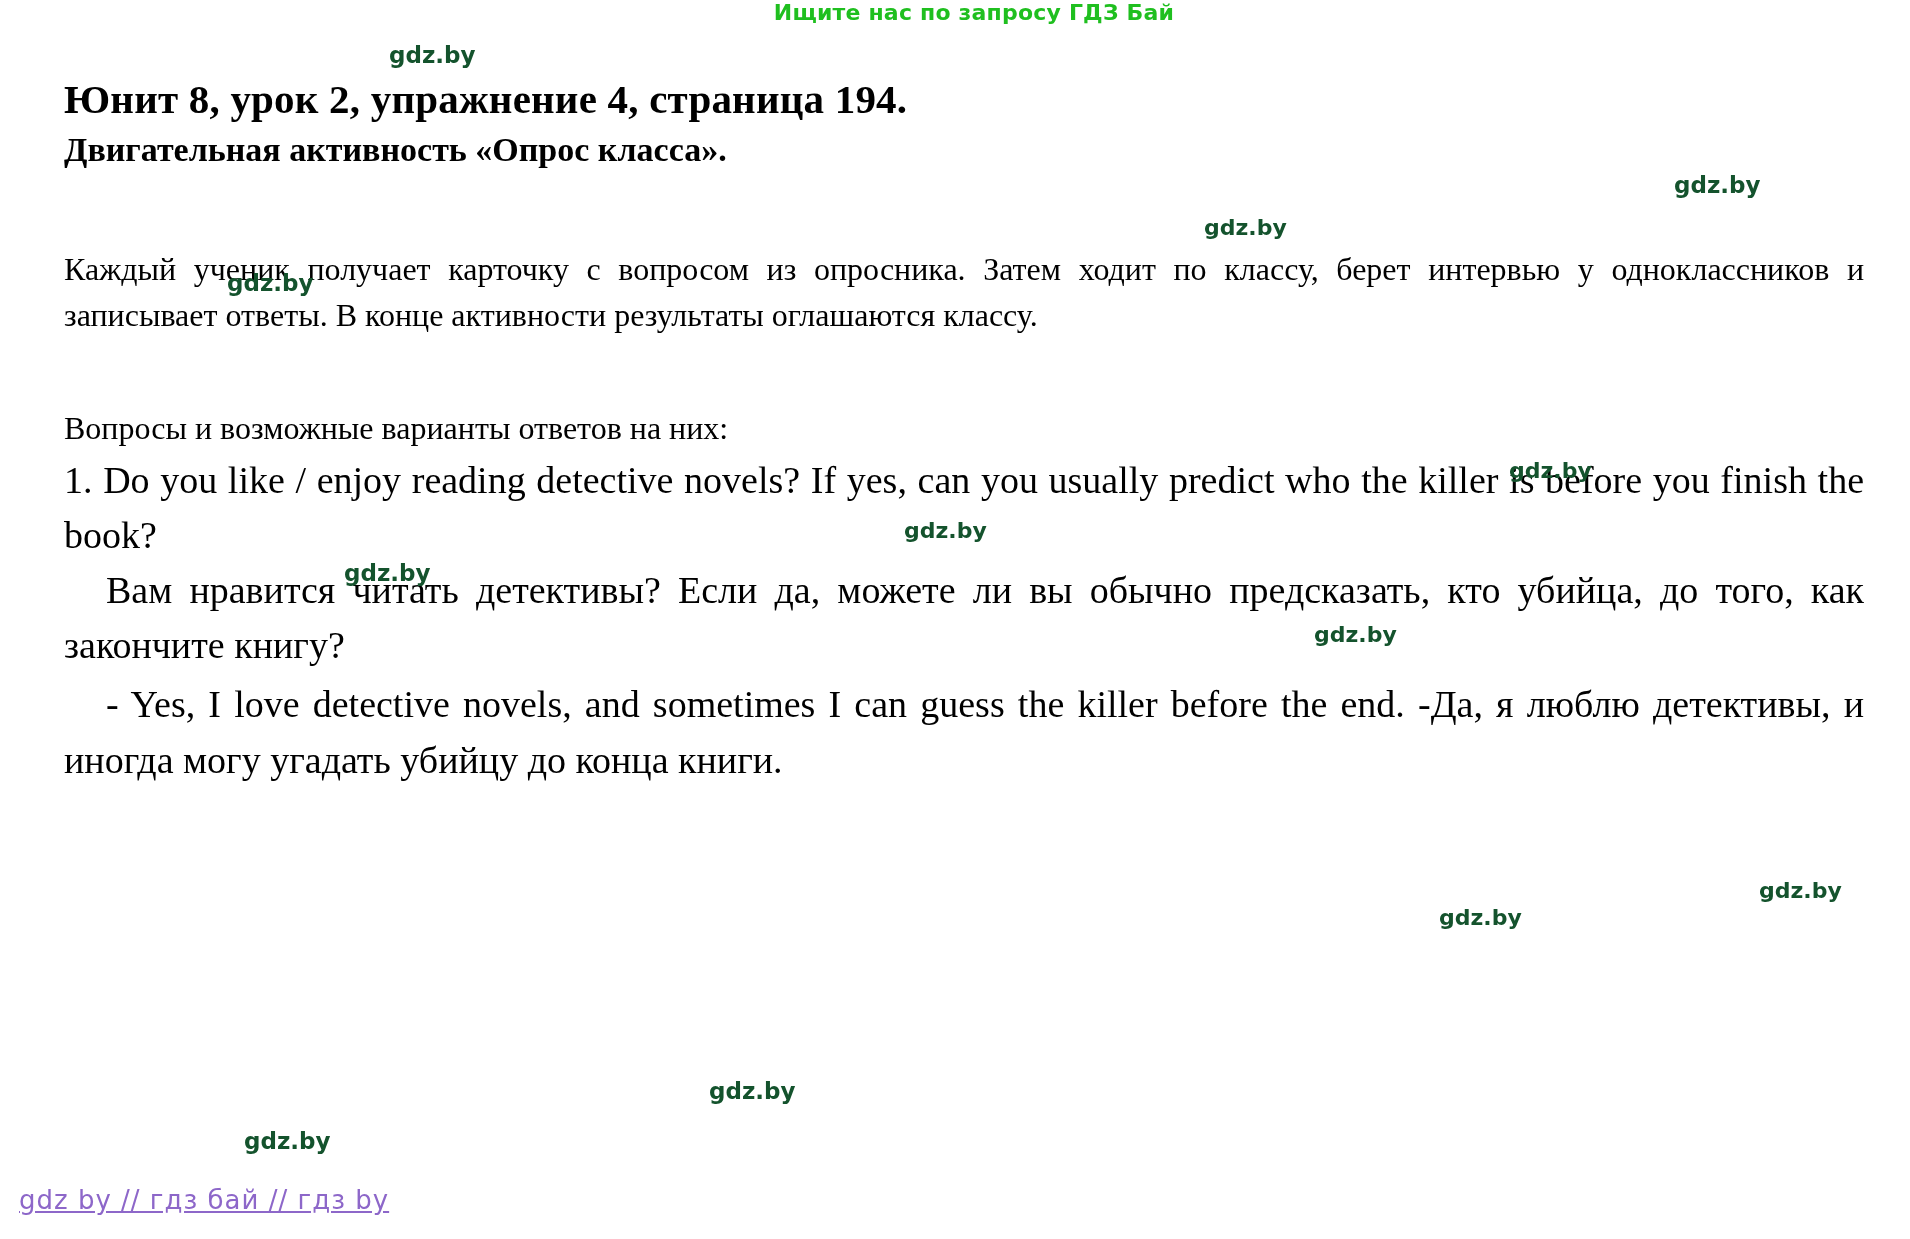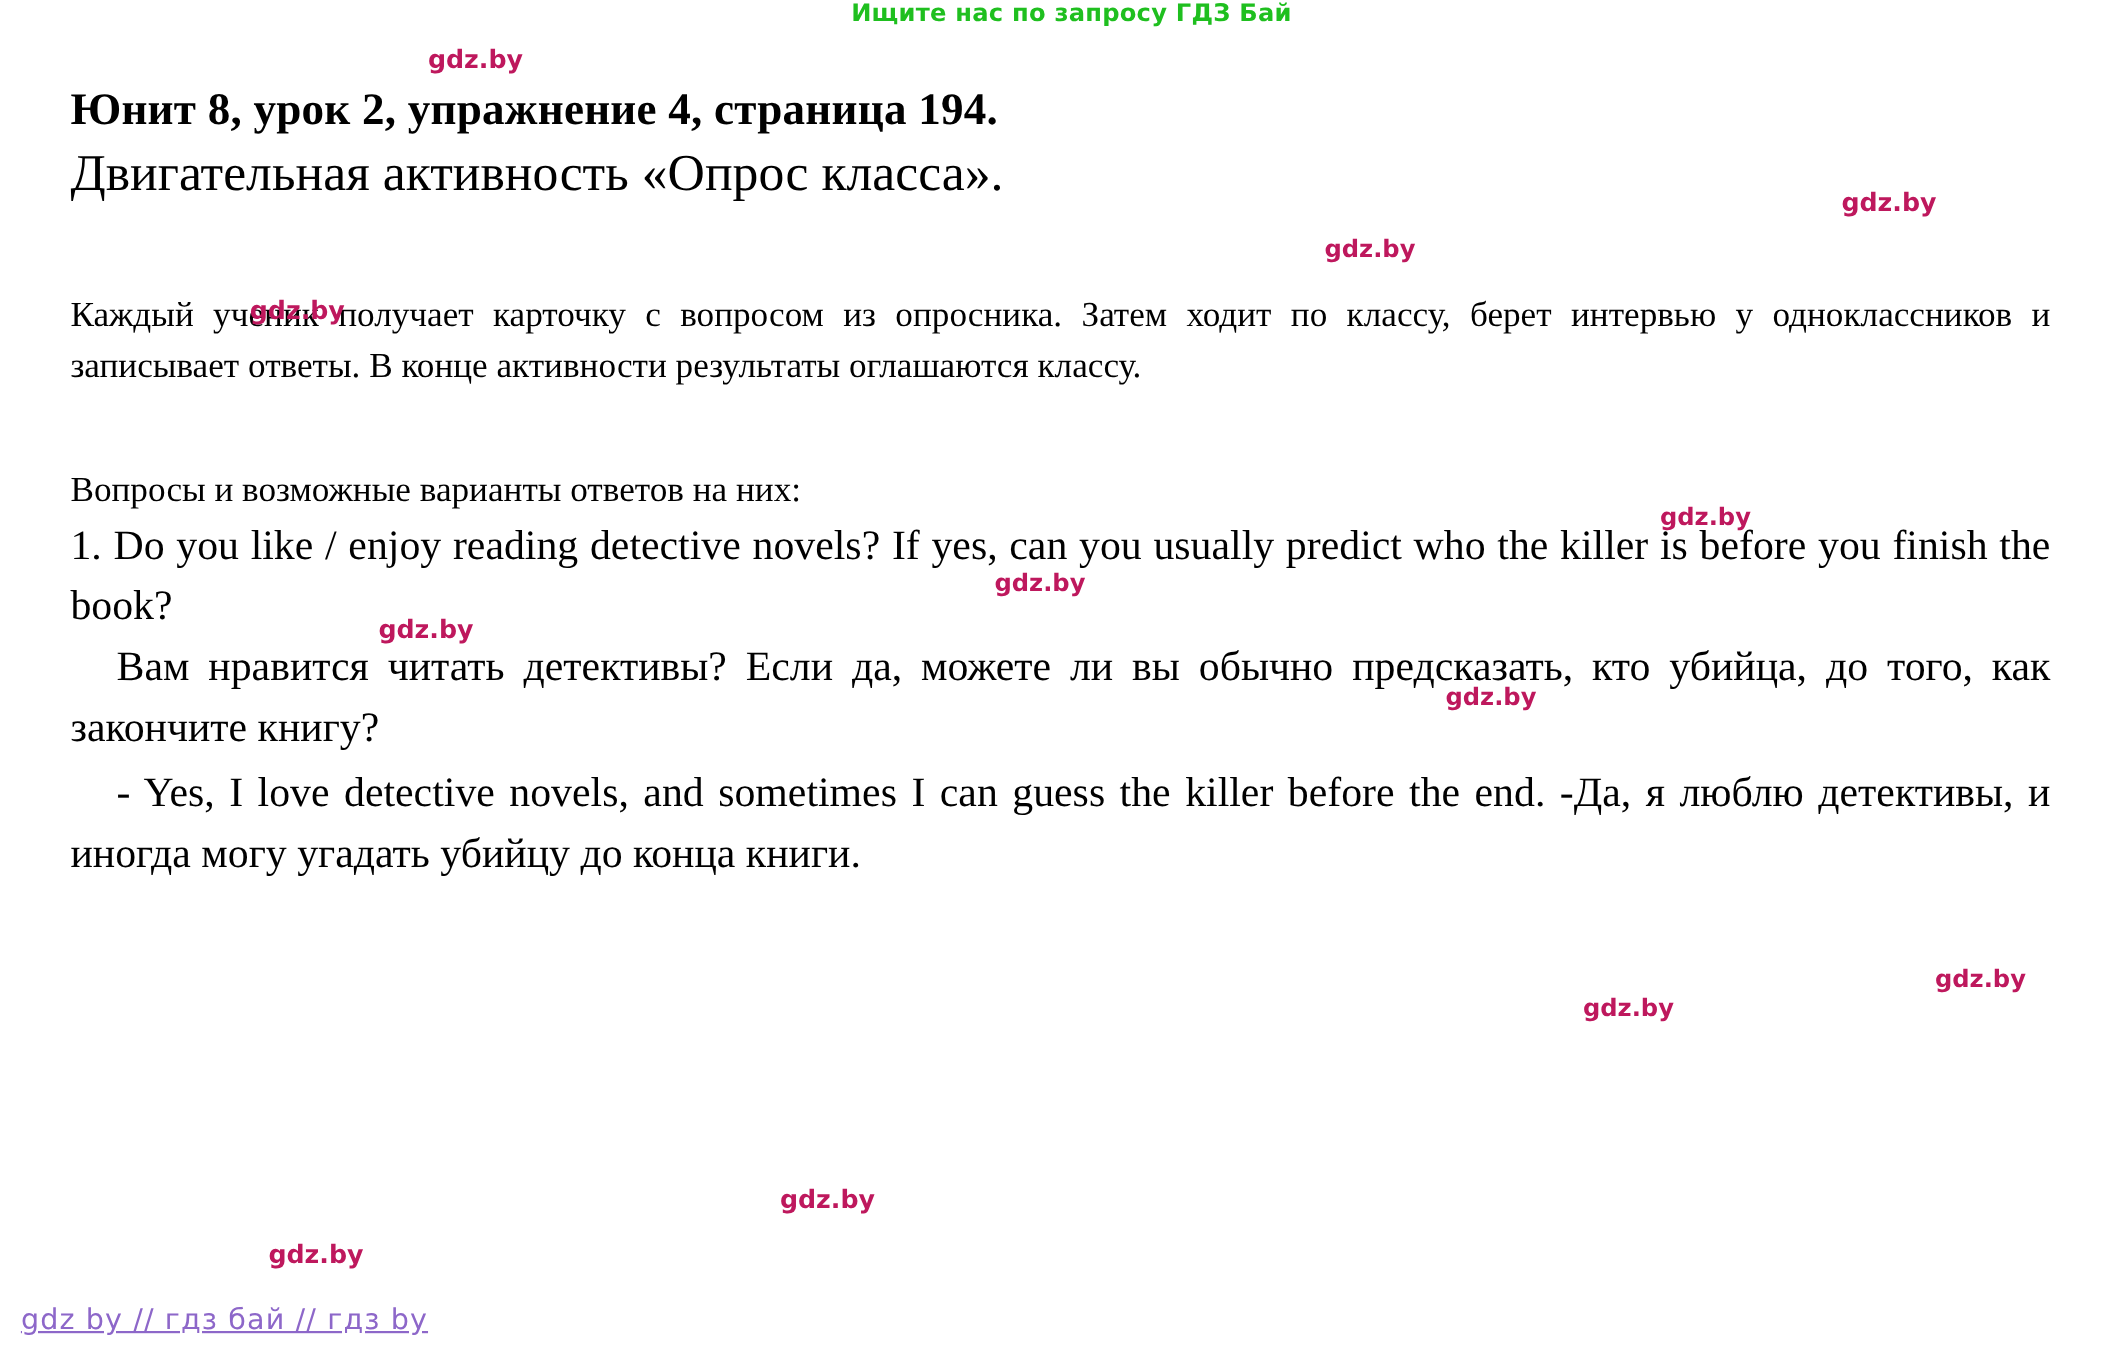--- a/index.html
+++ b/index.html
@@ -40,23 +40,24 @@
     width: 1800px;
   }
   h1.title {
     font-size: 41px;
     font-weight: bold;
     margin: 0 0 6px 0;
     line-height: 1.18;
     letter-spacing: 0.2px;
   }
   .subtitle {
-    font-size: 47px;
+    font-size: 34px;
     margin: 0;
     line-height: 1.25;
+    font-weight: bold;
   }
   .para {
     font-size: 32px;
     line-height: 1.45;
     text-align: justify;
     margin: 0;
   }
   .gap-lg { height: 74px; }
   .gap-md { height: 66px; }
   .para-indent { text-indent: 42px; }
@@ -65,21 +66,21 @@
     line-height: 1.45;
     text-align: justify;
     margin: 0;
   }
   .block-q { margin-top: 2px; }
   .answer-block { margin-top: 4px; }
   
   .wm {
     position: absolute;
     font-family: "DejaVu Sans", sans-serif;
-    color: #be185d;
+    color: #14532d;
     font-size: 23px;
     font-weight: 600;
     white-space: nowrap;
     pointer-events: none;
   }
   .wm-small { font-size: 22px; }
   .bottom-wm {
     position: absolute;
     left: 0;
     width: 100%;

